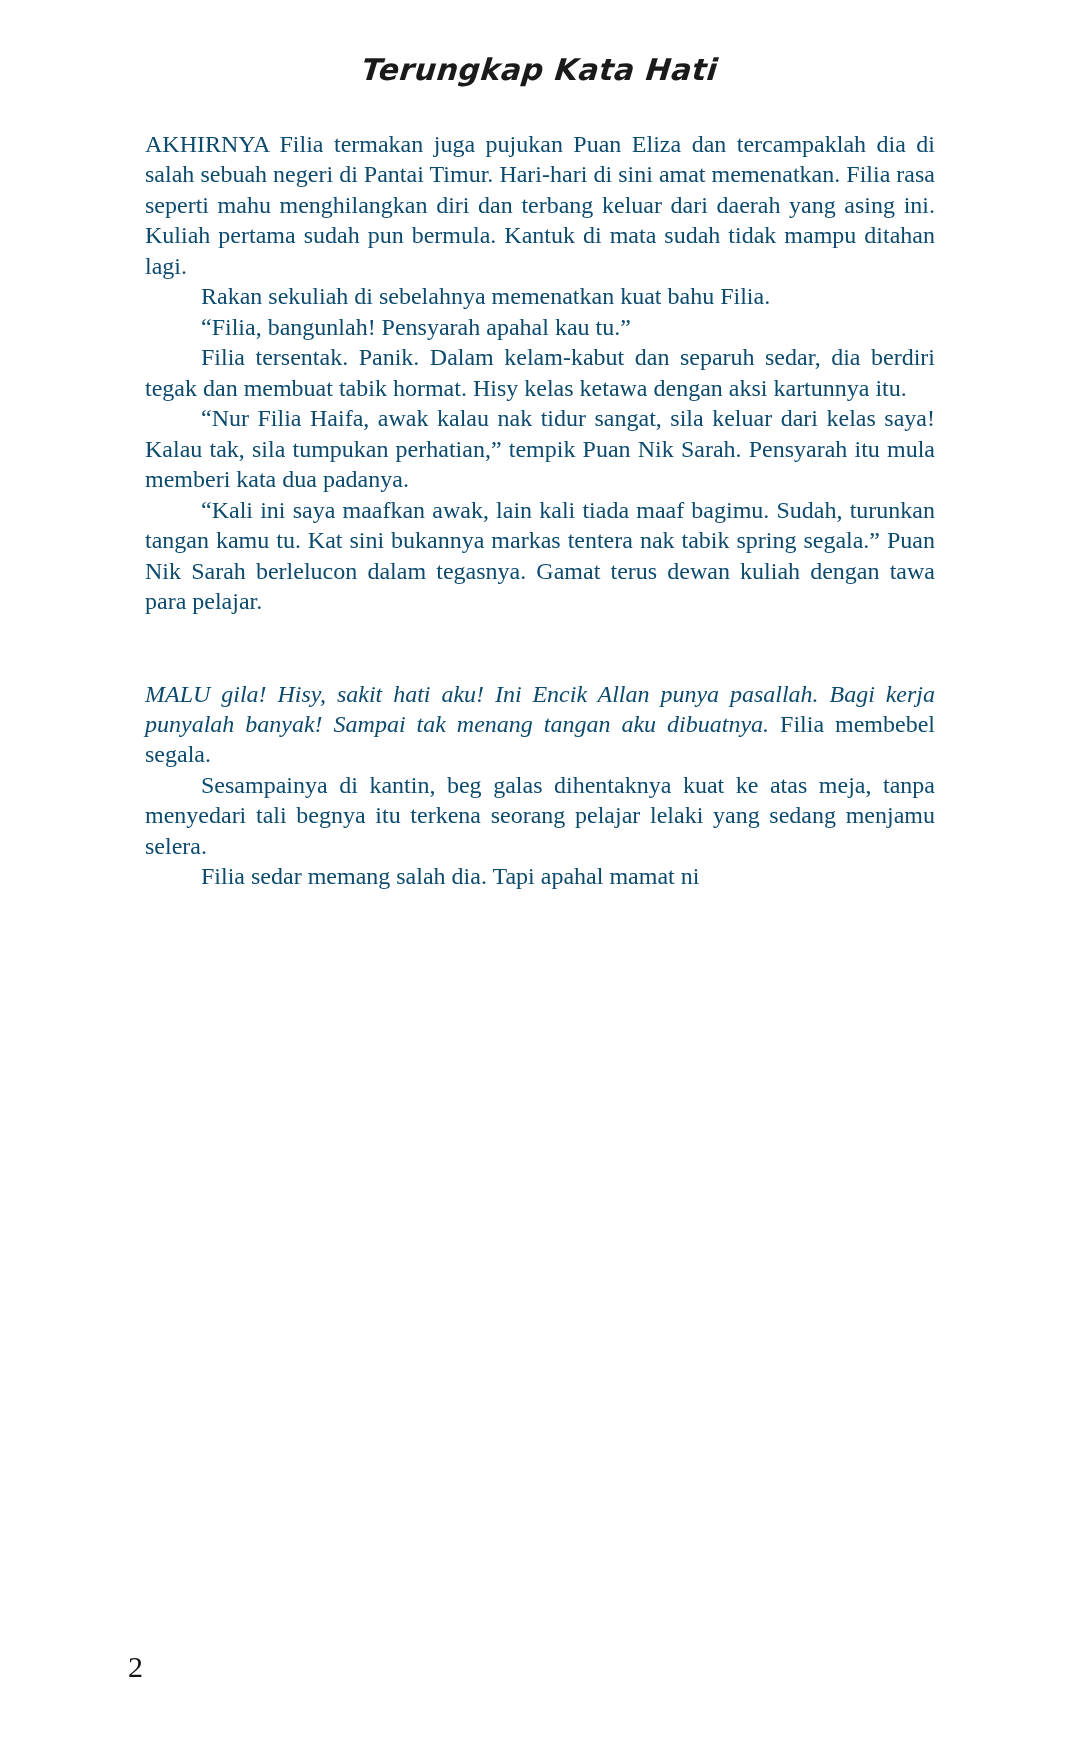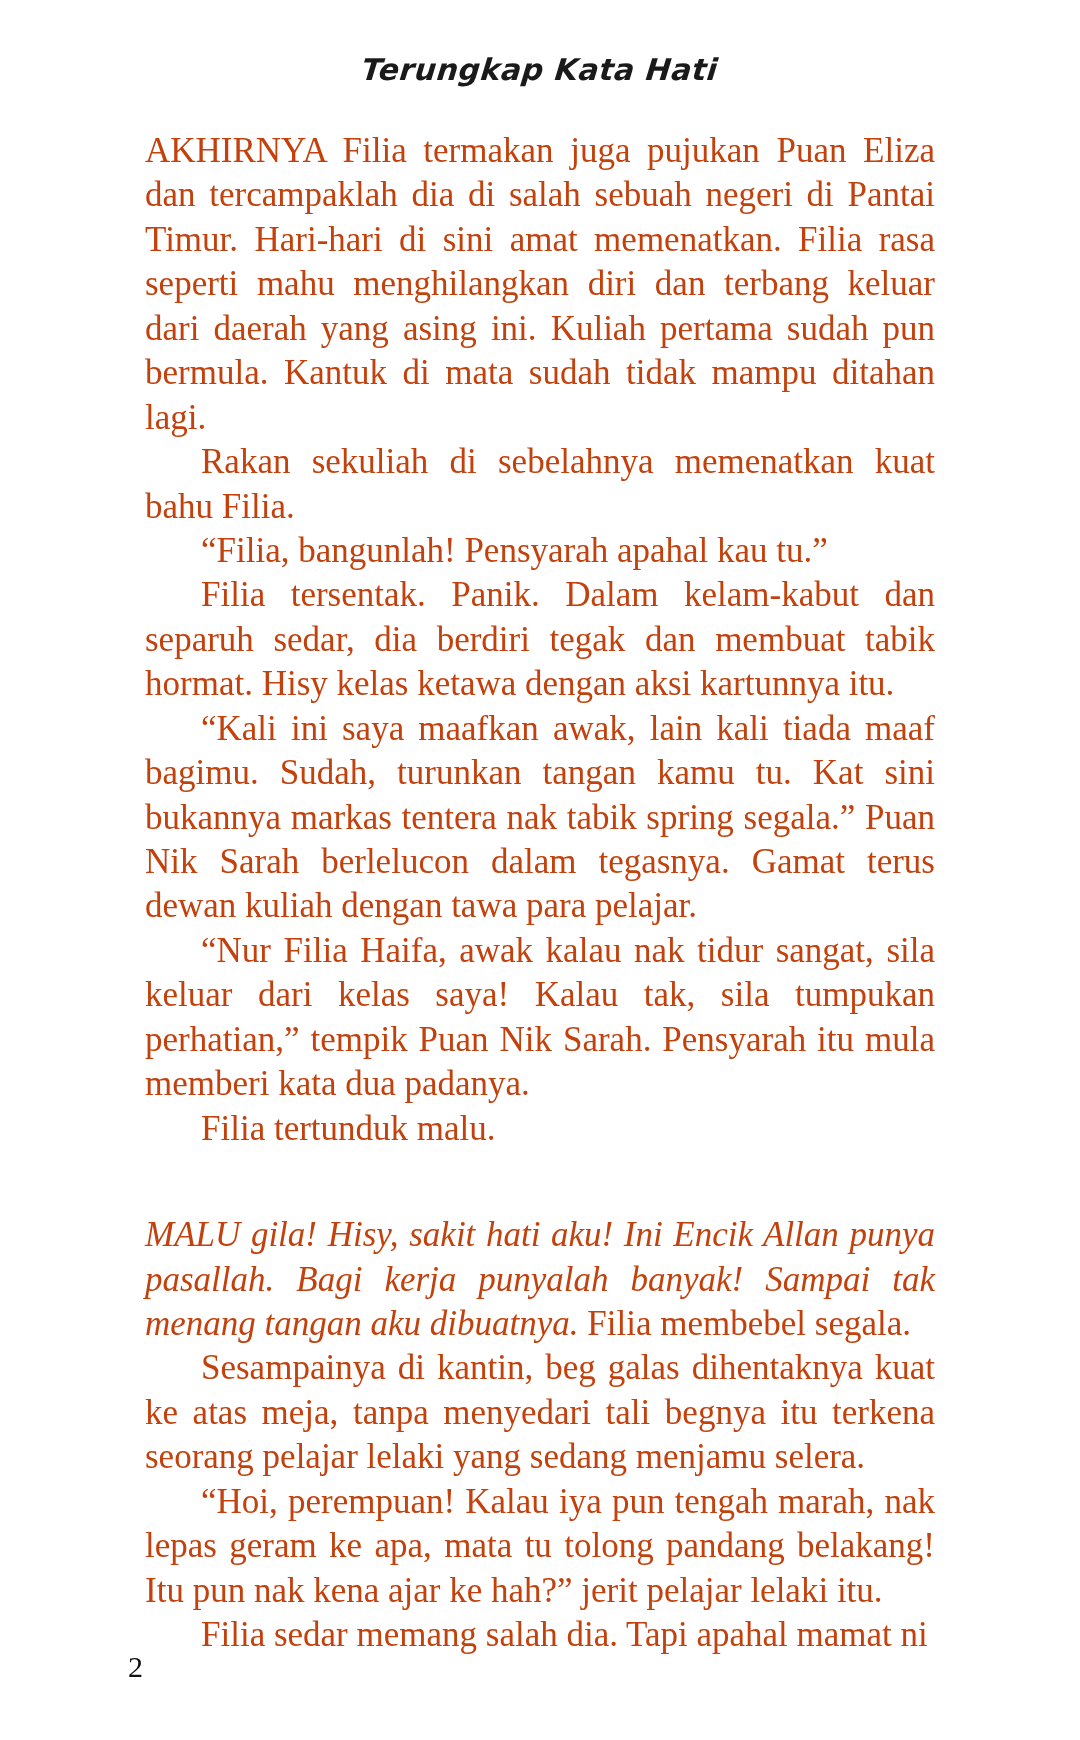--- a/index.html
+++ b/index.html
@@ -33,26 +33,26 @@
     margin-top: 52px;
     transform: skewX(-6deg);
   }
   .content {
     margin: 0 auto;
     width: 790px;
     padding-top: 42px;
   }
   p.para {
     margin: 0;
-    font-size: 35px;
+    font-size: 24px;
     line-height: 1.27;
     text-align: justify;
     text-justify: inter-word;
     hyphens: none;
-    color: #c2410c;
+    color: #0c4a6e;
   }
   p.indent {
     text-indent: 56px;
   }
   .spacer {
     height: 62px;
   }
   .folio {
     position: absolute;
     left: 128px;
@@ -71,28 +71,26 @@
 <div class="page">
 
   <div class="running-head">Terungkap Kata Hati</div>
 
   <div class="content">
 
     <p class="para">AKHIRNYA Filia termakan juga pujukan Puan Eliza dan tercampaklah dia di salah sebuah negeri di Pantai Timur. Hari-hari di sini amat memenatkan. Filia rasa seperti mahu menghilangkan diri dan terbang keluar dari daerah yang asing ini. Kuliah pertama sudah pun bermula. Kantuk di mata sudah tidak mampu ditahan lagi.</p>
     <p class="para indent">Rakan sekuliah di sebelahnya memenatkan kuat bahu Filia.</p>
     <p class="para indent">“Filia, bangunlah! Pensyarah apahal kau tu.”</p>
     <p class="para indent">Filia tersentak. Panik. Dalam kelam-kabut dan separuh sedar, dia berdiri tegak dan membuat tabik hormat. Hisy kelas ketawa dengan aksi kartunnya itu.</p>
+    <p class="para indent">“Nur Filia Haifa, awak kalau nak tidur sangat, sila keluar dari kelas saya! Kalau tak, sila tumpukan perhatian,” tempik Puan Nik Sarah. Pensyarah itu mula memberi kata dua padanya.</p>
     <p class="para indent">“Kali ini saya maafkan awak, lain kali tiada maaf bagimu. Sudah, turunkan tangan kamu tu. Kat sini bukannya markas tentera nak tabik spring segala.” Puan Nik Sarah berlelucon dalam tegasnya. Gamat terus dewan kuliah dengan tawa para pelajar.</p>
-    <p class="para indent">“Nur Filia Haifa, awak kalau nak tidur sangat, sila keluar dari kelas saya! Kalau tak, sila tumpukan perhatian,” tempik Puan Nik Sarah. Pensyarah itu mula memberi kata dua padanya.</p>
-    <p class="para indent">Filia tertunduk malu.</p>
 
     <div class="spacer"></div>
 
     <p class="para"><span class="ital-run">MALU gila! Hisy, sakit hati aku! Ini Encik Allan punya pasallah. Bagi kerja punyalah banyak! Sampai tak menang tangan aku dibuatnya.</span><span> Filia membebel segala.</span></p>
     <p class="para indent">Sesampainya di kantin, beg galas dihentaknya kuat ke atas meja, tanpa menyedari tali begnya itu terkena seorang pelajar lelaki yang sedang  menjamu selera.</p>
-    <p class="para indent">“Hoi, perempuan! Kalau iya pun tengah marah, nak lepas geram ke apa, mata tu tolong pandang belakang! Itu pun nak kena ajar ke hah?” jerit pelajar lelaki itu.</p>
     <p class="para indent">Filia sedar memang salah dia. Tapi apahal mamat ni</p>
 
   </div>
 
   <div class="folio">2</div>
 
 </div>
 
 </body></html>

